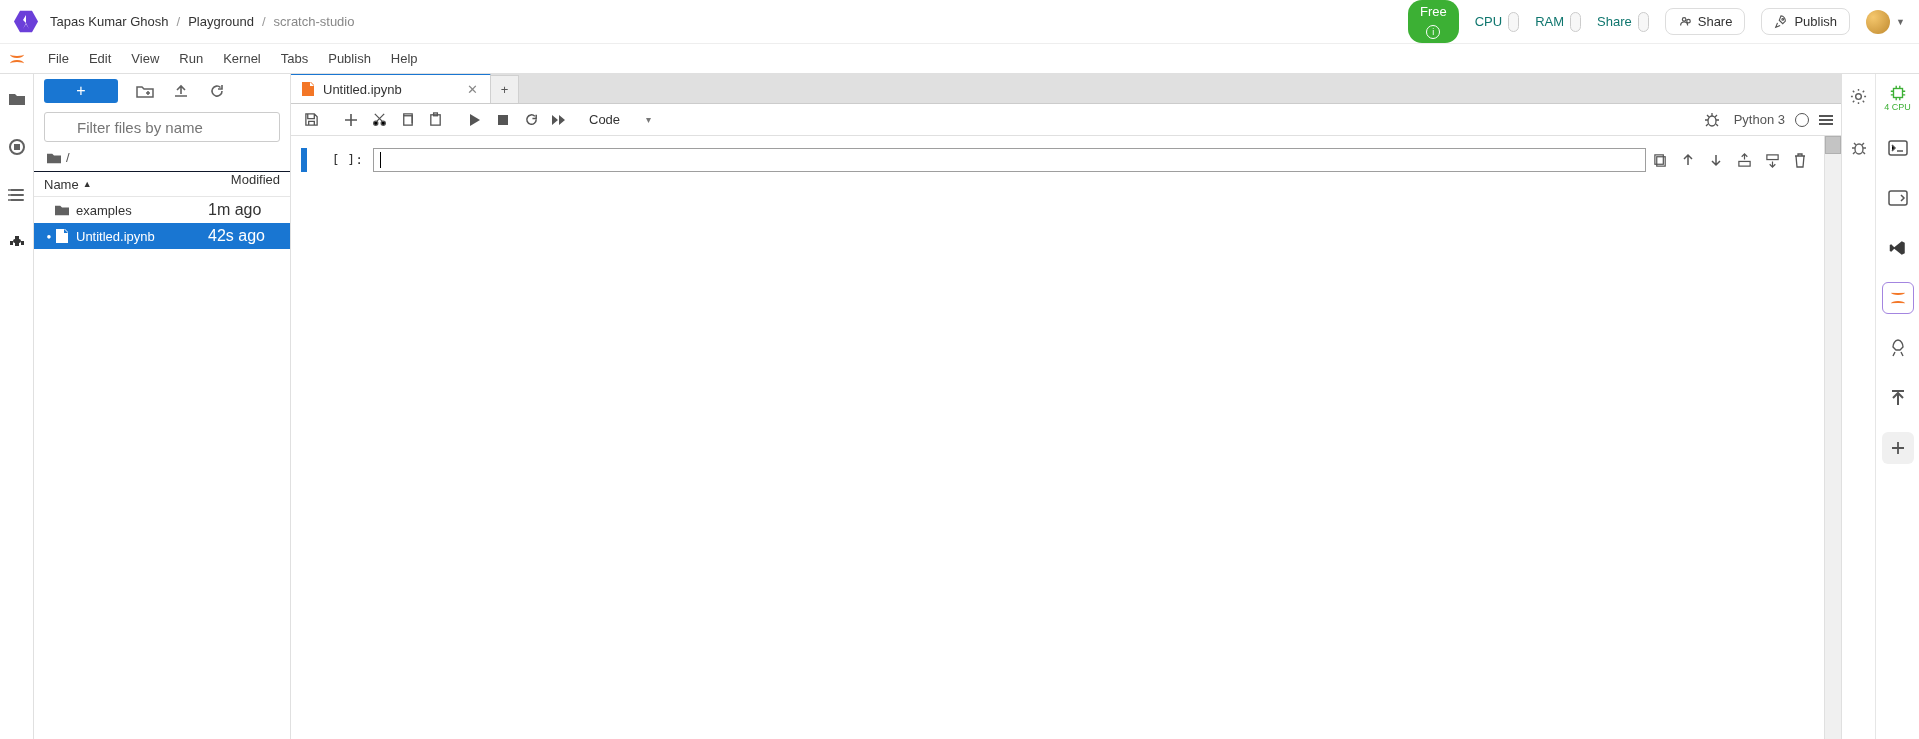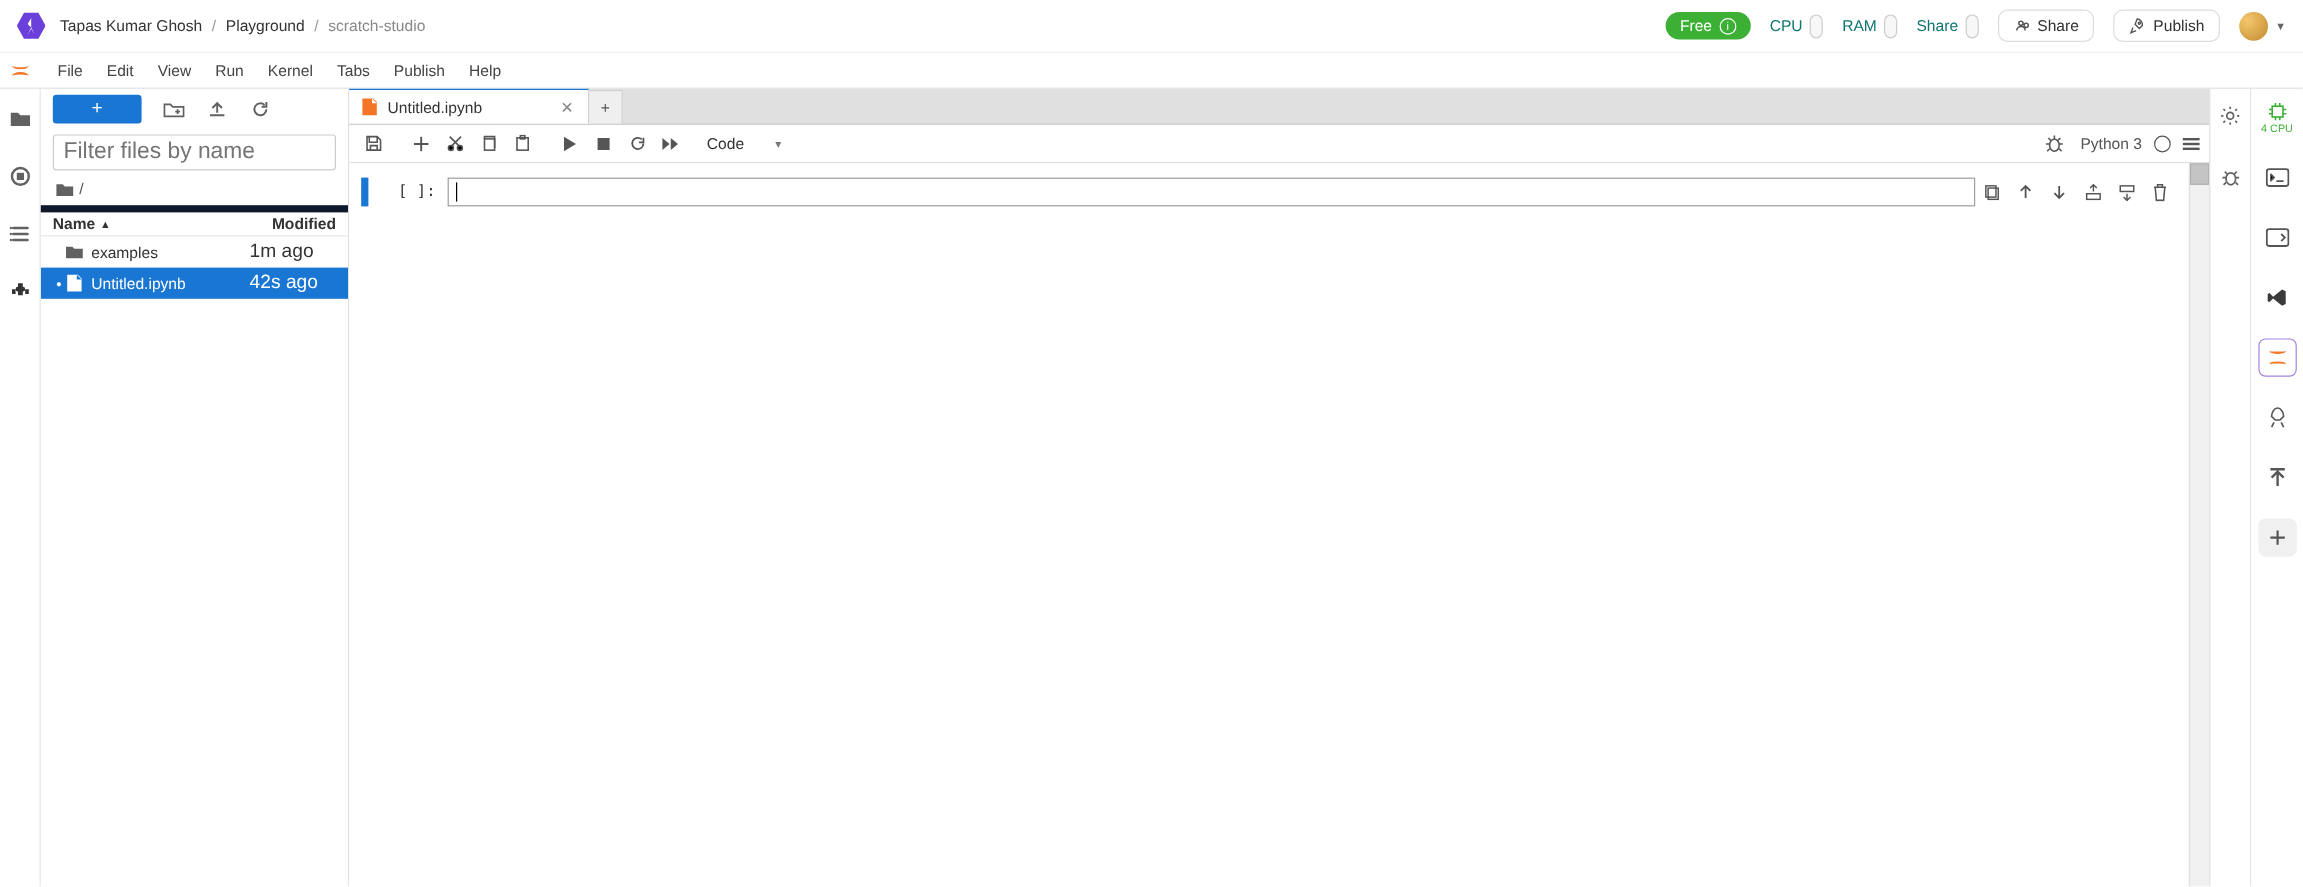--- a/index.html
+++ b/index.html
@@ -8,21 +8,21 @@
 
 
 .header { height: 44px; display: flex; align-items: center; padding: 0 14px; border-bottom: 1px solid #eee; }
 .logo-hex { width: 24px; height: 24px; background: #6b3fd9; clip-path: polygon(25% 5%,75% 5%,100% 50%,75% 95%,25% 95%,0 50%); display: flex; align-items: center; justify-content: center; color: #fff; font-weight: bold; margin-right: 12px; }
 .breadcrumbs { display: flex; align-items: center; gap: 8px; color: #333; }
 .breadcrumbs a { color: #333; text-decoration: none; }
 .breadcrumbs .sep { color: #999; }
 .breadcrumbs .last { color: #888; }
 .header-spacer { flex: 1; }
 .header-right { display: flex; align-items: center; gap: 16px; }
-.plan-badge { background: #3cb034; color: #fff; border-radius: 14px; display: flex; align-items: center; gap: 6px; padding: 4px 12px; font-weight: 500; }
+.plan-badge { background: #3cb034; color: #fff; border-radius: 14px; display: flex; align-items: center; gap: 6px; padding: 4px 12px; font-weight: 500; flex-direction: column; }
 .plan-badge .info { border: 1.6px solid #fff; border-radius: 50%; width: 14px; height: 14px; display: inline-flex; align-items: center; justify-content: center; font-size: 9px; }
 .metric { display: flex; align-items: center; gap: 6px; color: #0f766e; }
 .meter { width: 11px; height: 20px; border:1px solid #ccc; border-radius: 6px; position: relative; background: #f7f7f7; }
 .pill-btn { border: 1px solid #ddd; background: #fff; border-radius: 8px; padding: 5px 12px; display: flex; align-items: center; gap: 6px; color: #333; cursor: pointer; }
 .avatar { width: 24px; height: 24px; border-radius: 50%; background: radial-gradient(circle at 30% 30%, #f5c76d, #c08a2f); margin-right: 2px; }
 .avatar-wrap { display:flex; align-items:center; gap:4px; cursor:pointer; }
 .caret-down { font-size: 9px; color:#666; }
 
 
 .menubar { height: 30px; display: flex; align-items: center; padding: 0 8px; border-bottom: 1px solid #e0e0e0; }
@@ -35,23 +35,23 @@
 
 .body { flex: 1; display: flex; overflow: hidden; }
 .leftrail { width: 34px; background: #fff; border-right: 1px solid #e0e0e0; display:flex; flex-direction:column; align-items:center; padding-top: 16px; gap: 30px; }
 .leftrail .ico { width: 18px; height: 18px; color:#555; cursor:pointer; display:flex; align-items:center; justify-content:center; }
 
 .sidebar { width: 257px; border-right: 1px solid #e0e0e0; display: flex; flex-direction: column; background:#fff; }
 .sb-toolbar { height: 34px; display:flex; align-items:center; gap: 18px; padding: 6px 10px; }
 .sb-add { flex: 0 0 74px; height: 24px; background:#1976d2; color:#fff; border-radius:3px; display:flex; align-items:center; justify-content:center; font-size:16px; cursor:pointer; }
 .sb-ico { width:18px; height:18px; color:#555; cursor:pointer; display:flex; align-items:center; justify-content:center; }
 .sb-filter { margin: 4px 10px; border:1px solid #ccc; border-radius:3px; height:30px; display:flex; align-items:center; padding: 0 8px; }
-.sb-filter input { border:none; outline:none; flex:1; font-size:19px; background:transparent; }
+.sb-filter input { border:none; outline:none; flex:1; font-size:15px; background:transparent;margin-left:24px; }
 .sb-path { padding: 4px 10px 6px 12px; color:#555; display:flex; align-items:center; gap:4px; }
-.sb-header-row { display:flex; border-top:6px solid #0f172a; border-bottom:1px solid #e6e6e6; height: 26px; align-items:center; font-weight:700; color:#333; }
+.sb-header-row { display:flex; border-top:1px solid #0f172a; border-bottom:1px solid #e6e6e6; height: 26px; font-weight:400; color:#333; }
 .sb-col-name { flex:1; padding-left:10px; display:flex; align-items:center; gap:4px; }
 .sb-col-mod { width: 90px; text-align:right; padding-right:10px; }
 .sb-list { flex:1; overflow:auto; }
 .sb-row { display:flex; align-items:center; height:26px; padding: 0 10px 0 10px; cursor:pointer; }
 .sb-row.selected { background:#1976d2; color:#fff; }
 .sb-row .dot { width:10px; display:inline-flex; justify-content:center; font-size:8px; color:#fff; }
 .sb-row .ficon { width:16px; height:16px; margin-right:6px; display:flex; align-items:center; justify-content:center; }
 .sb-row .fname { flex:1; white-space:nowrap; overflow:hidden; text-overflow:ellipsis; }
 .sb-row .fmod { width:72px; text-align:left; font-size:16px; }
 .nb-ico { fill:#f37626; }

